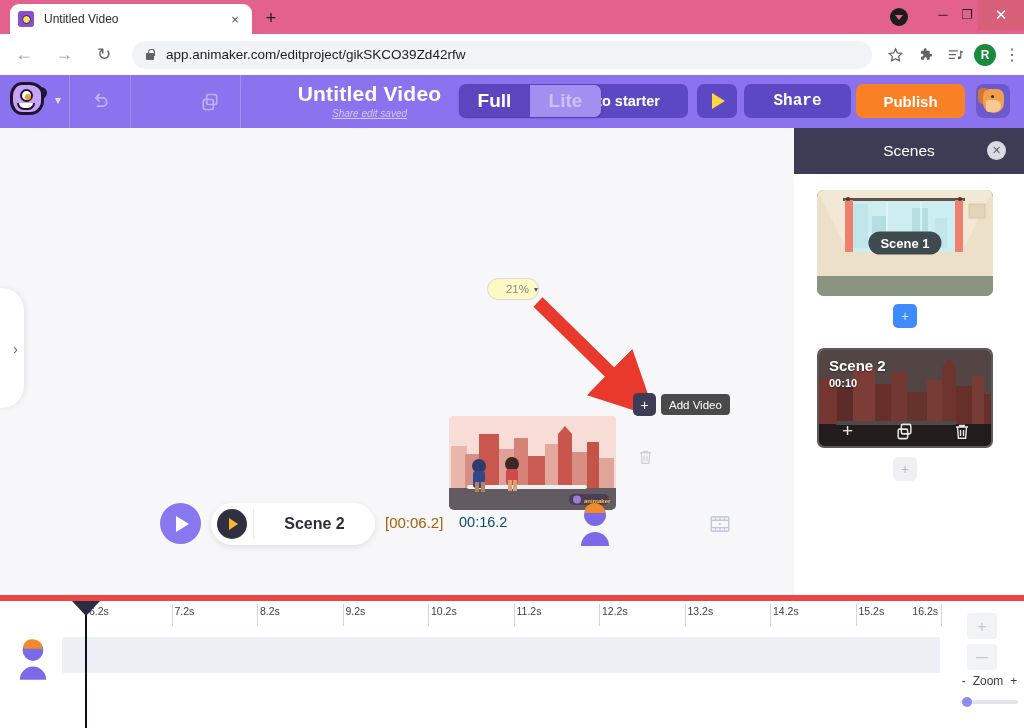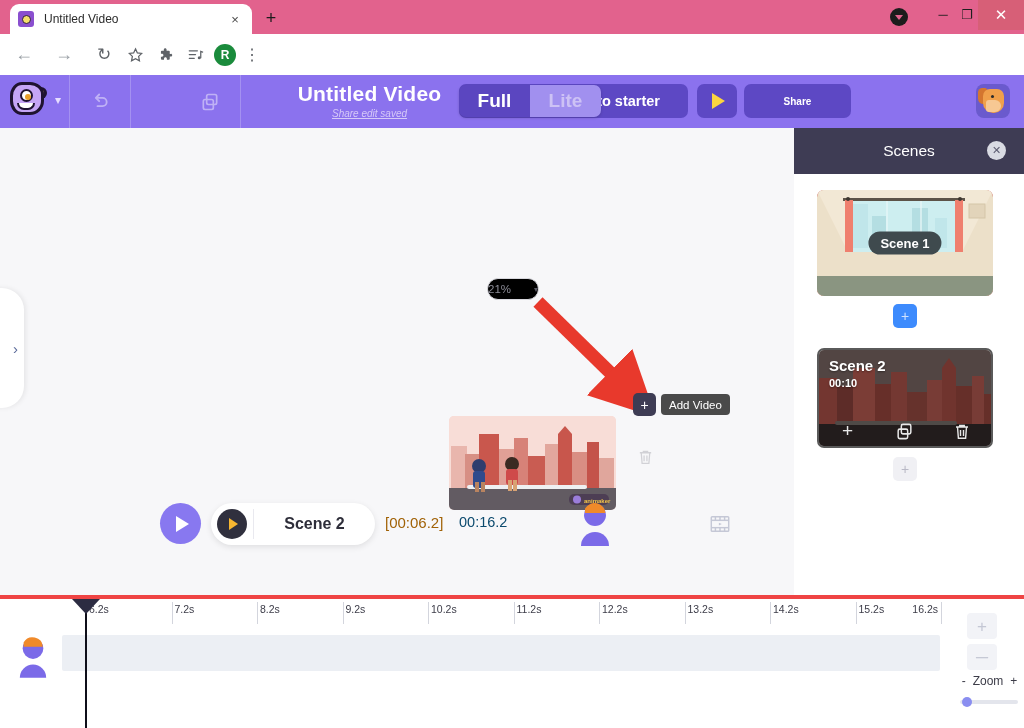--- a/index.html
+++ b/index.html
@@ -188,21 +188,21 @@
   }
   .play-hdr-btn::after {
     content:""; border-left: 13px solid #fcd53f;
     border-top: 8px solid transparent; border-bottom: 8px solid transparent;
     margin-left: 3px;
   }
   .share-btn {
     position: absolute; left: 744px; top: 84px; width: 107px; height: 34px;
     background: #5d48c4; border-radius: 7px; cursor: pointer;
     display:flex; align-items:center; justify-content:center;
-    color:#fff; font-size: 10px; font-weight: bold;
+    color:#fff; font-size: 16px; font-weight: bold; font-family: Liberation Mono, monospace;
   }
   .publish-btn {
     position: absolute; left: 856px; top: 84px; width: 109px; height: 34px;
     background: #f98024; border-radius: 7px; cursor: pointer;
     display:flex; align-items:center; justify-content:center;
     color:#fff; font-size: 15px; font-weight: bold;
   }
   .user-avatar {
     position: absolute; left: 976px; top: 84px; width: 34px; height: 34px;
     background: #6a5acd; border-radius: 8px; cursor: pointer; overflow:hidden;
@@ -233,22 +233,22 @@
     position: absolute; left: -12px; top: 160px; width: 36px; height: 120px;
     background: #ffffff; border-radius: 0 22px 22px 0;
     box-shadow: 2px 0 5px rgba(0,0,0,0.07);
     display:flex; align-items:center; justify-content: flex-end;
     padding-right: 6px; cursor: pointer;
   }
   .left-panel-tab span { color: #5a6a9a; font-size: 15px; }
 
   .zoom-pill {
     position: absolute; left: 487px; top: 150px; width: 52px; height: 22px;
-    border: 1px solid #d8d8de; border-radius: 11px; background: #000000;
-    display: flex; align-items: center; justify-content: space-between; gap: 5px;
+    border: 1px solid #d8d8de; border-radius: 11px; background: #fef9c3;
+    display: flex; align-items: center; justify-content: flex-end; gap: 5px;
     cursor: pointer;
   }
   .zoom-pill .zl { font-size: 11.5px; color: #8b8b96; }
   .zoom-pill .zc { font-size: 8px; color: #5a5a66; }
 
   .red-arrow { position: absolute; left: 530px; top: 168px; width: 125px; height: 115px; }
 
   .add-scene-btn {
     position: absolute; left: 633px; top: 265px; width: 23px; height: 23px;
     background: #3e3c54; border-radius: 5px; cursor: pointer;
@@ -360,21 +360,21 @@
     position: absolute; left: 893px; width: 24px; height: 24px;
     border-radius: 5px; display:flex; align-items:center; justify-content:center;
     cursor:pointer; font-size: 14px; line-height:1;
   }
   .mini-blue { top: 304px; background: #3d8bfd; color: #cfe2ff; }
   .mini-grey { top: 457px; background: #f0f0f4; color: #b9b9c6; }
 
   
   .timeline {
     position: absolute; left: 0; top: 595px; width: 1024px; height: 133px;
-    background: #ffffff; border-top: 4px solid #ef4444;
+    background: #ffffff; border-top: 6px solid #ef4444;
   }
   .ruler { position: absolute; left: 0; top: 0; width: 950px; height: 28px; }
   .tick { position: absolute; top: 3px; width: 1px; height: 22px; background: #d3d5dd; }
   .tick-label {
     position: absolute; top: 4px; font-size: 10.5px; color: #3c3c48;
     white-space: nowrap; padding-left: 3px;
   }
   .tick-label.right { padding-left: 0; padding-right: 3px; transform: translateX(-100%); }
   .playhead-stem {
     position: absolute; left: 85px; top: 0; width: 2px; height: 133px; background: #0f0f1a;
@@ -429,20 +429,24 @@
     <div class="dl-badge"></div>
     <div class="win-btn win-min">─</div>
     <div class="win-btn win-max">❐</div>
     <div class="win-btn win-close">✕</div>
   </div>
 
   <div class="browser-toolbar">
     <div class="nav-btn">←</div>
     <div class="nav-btn">→</div>
     <div class="nav-btn reload">↻</div>
+    <div class="omnibox">
+      <div class="lock-icon"></div>
+      <div class="omnibox-url">app.animaker.com/editproject/gikSKCO39Zd42rfw</div>
+    </div>
     <div class="tb-icon">
       <svg width="15" height="15" viewBox="0 0 24 24" fill="none" stroke="#5f6368" stroke-width="2">
           <polygon points="12,3 15,9.5 22,10.3 17,15 18.3,22 12,18.6 5.7,22 7,15 2,10.3 9,9.5"></polygon>
         </svg>
     </div>
     <div class="tb-icon">
       <svg width="15" height="15" viewBox="0 0 24 24" fill="#5f6368">
           <path d="M20.5 11h-1.7V7.3c0-.8-.6-1.4-1.4-1.4H13.7V4.2c0-1.2-1-2.2-2.2-2.2s-2.2 1-2.2 2.2v1.7H6.1c-.8 0-1.4.6-1.4 1.4v3.5h1.6c1.3 0 2.4 1 2.4 2.3s-1.1 2.3-2.4 2.3H4.7v3.5c0 .8.6 1.4 1.4 1.4h3.5v-1.6c0-1.3 1-2.4 2.3-2.4s2.3 1.1 2.3 2.4v1.6h3.2c.8 0 1.4-.6 1.4-1.4v-3.7h1.7c1.2 0 2.2-1 2.2-2.2s-1-2.2-2.2-2.2z"></path>
         </svg>
     </div>
@@ -489,20 +493,21 @@
   <div class="proj-sub">Share edit saved</div>
 
   <div class="upgrade-btn">e to starter</div>
   <div class="mode-toggle">
     <div class="mode-seg active">Full</div>
     <div class="mode-seg inactive">Lite</div>
   </div>
 
   <div class="play-hdr-btn"></div>
   <div class="share-btn">Share</div>
+  <div class="publish-btn">Publish</div>
   <div class="user-avatar">
     <div class="dog-ear"></div>
     <div class="dog-head"></div>
     <div class="dog-snout"></div>
     <div class="dog-eye"></div>
   </div>
 
   <div class="stage">
 
     <div class="left-panel-tab">

